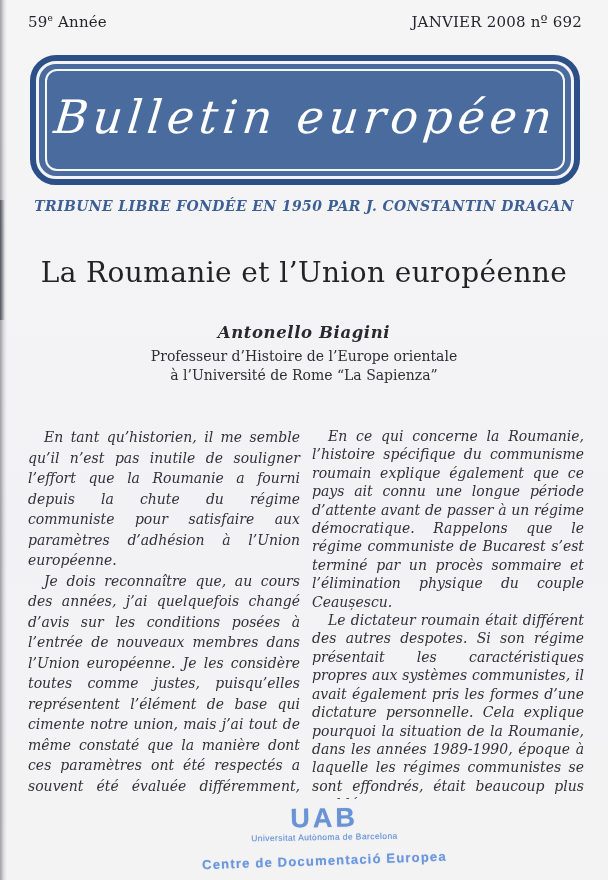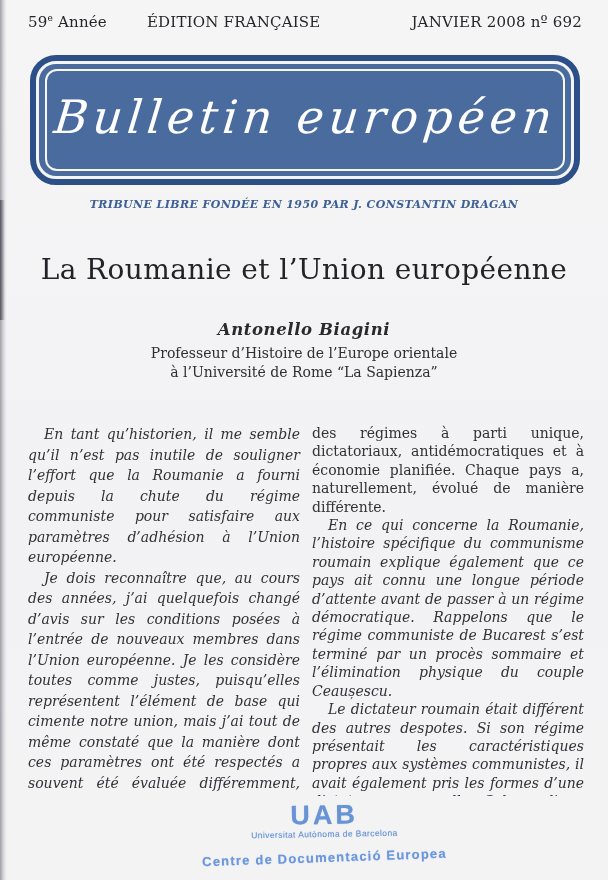--- a/index.html
+++ b/index.html
@@ -70,21 +70,21 @@
     letter-spacing: 5px;
     transform: skewX(-6deg);
     white-space: nowrap;
     padding-bottom: 6px;
   }
 
   
   .tribune {
     margin-top: 13px;
     text-align: center;
-    font-size: 11px;
+    font-size: 14px;
     font-weight: bold;
     font-style: italic;
     color: #3d5f95;
     letter-spacing: 0.4px;
   }
 
   
   .title {
     margin: 42px 20px 0 20px;
     text-align: center;
@@ -162,21 +162,20 @@
 </style>
 </head>
 <body>
 
 <div class="page">
   <div class="scan-edge"></div>
   <div class="scan-edge-blotch"></div>
 
   <header class="masthead">
     <span class="masthead-year"><span>59</span><sup>e</sup><span class="year-word">Année</span></span>
-    <span class="masthead-edition">ÉDITION FRANÇAISE</span>
     <span class="masthead-issue">JANVIER 2008 nº 692</span>
   </header>
 
   <div class="banner">
     <div class="banner-inner">
       <div class="banner-core">
         <span class="banner-title">Bulletin européen</span>
       </div>
     </div>
   </div>
@@ -190,21 +189,20 @@
     <div>Professeur d’Histoire de l’Europe orientale</div>
     <div>à l’Université de Rome “La Sapienza”</div>
   </div>
 
   <div class="columns">
     <div class="col col-left">
       <p class="indent">En tant qu’historien, il me semble qu’il n’est pas inutile de souligner l’effort que la Roumanie a fourni depuis la chute du régime communiste pour satisfaire aux paramètres d’adhésion à l’Union européenne.</p>
       <p class="indent">Je dois reconnaître que, au cours des années, j’ai quelquefois changé d’avis sur les conditions posées à l’entrée de nouveaux membres dans l’Union européenne. Je les considère toutes comme justes, puisqu’elles représentent l’élément de base qui cimente notre union, mais j’ai tout de même constaté que la manière dont ces paramètres ont été respectés a souvent été évaluée différemment, notamment dans le cas des ex-pays socialistes. Je me réfère à cette partie de l’Europe orientale qui a été partagée et qui a subi, après la Deuxième Guerre mondiale, les effets de l’hégémonie soviétique et de la constitution de régimes analogues à ceux de l’URSS, c’est-à-dire</p>
     </div>
     <div class="col col-right">
-      <p>des régimes à parti unique, dictatoriaux, antidémocratiques et à économie planifiée. Chaque pays a, naturellement, évolué de manière différente.</p>
       <p class="indent">En ce qui concerne la Roumanie, l’histoire spécifique du communisme roumain explique également que ce pays ait connu une longue période d’attente avant de passer à un régime démocratique. Rappelons que le régime communiste de Bucarest s’est terminé par un procès sommaire et l’élimination physique du couple Ceaușescu.</p>
       <p class="indent">Le dictateur roumain était différent des autres despotes. Si son régime présentait les caractéristiques propres aux systèmes communistes, il avait également pris les formes d’une dictature personnelle. Cela explique pourquoi la situation de la Roumanie, dans les années 1989-1990, époque à laquelle les régimes communistes se sont effondrés, était beaucoup plus probléma-</p>
     </div>
   </div>
 
   <footer class="stamps">
     <div class="uab">
       <div class="uab-logo">UAB</div>
       <div class="uab-name">Universitat Autònoma de Barcelona</div>
     </div>

